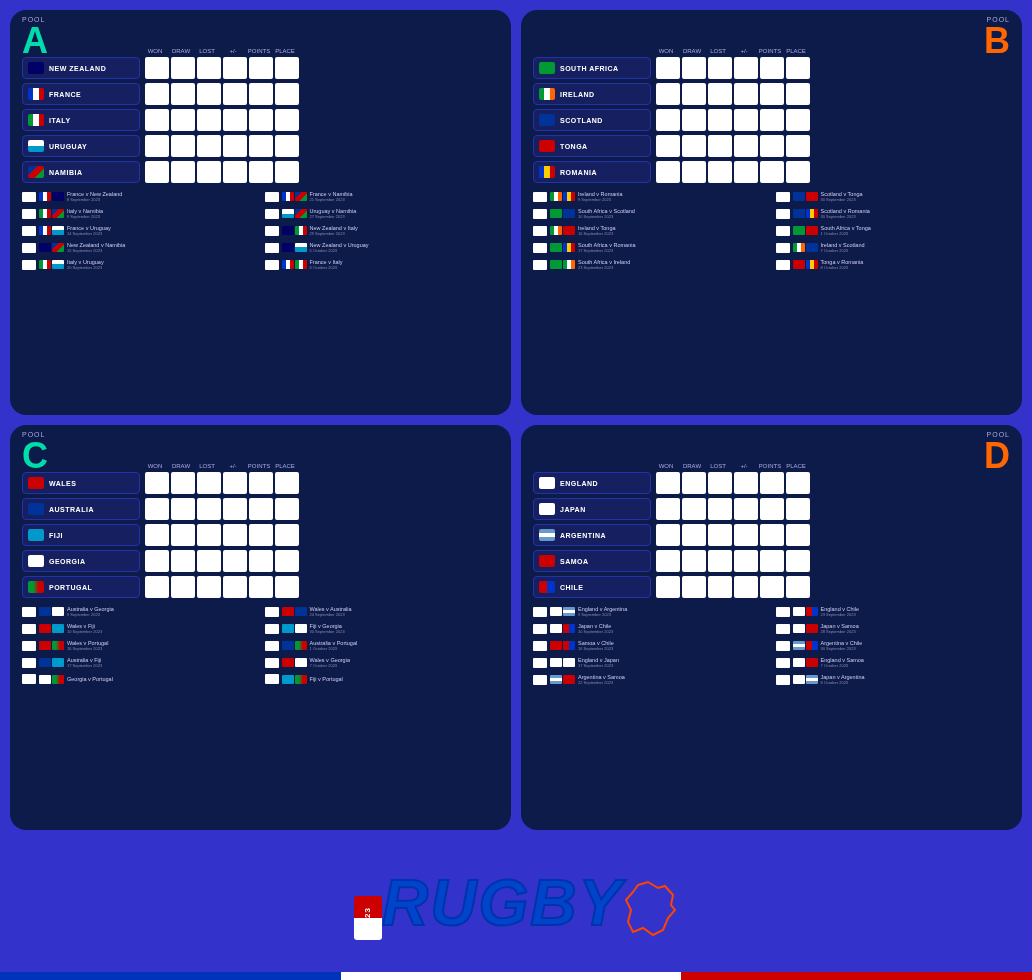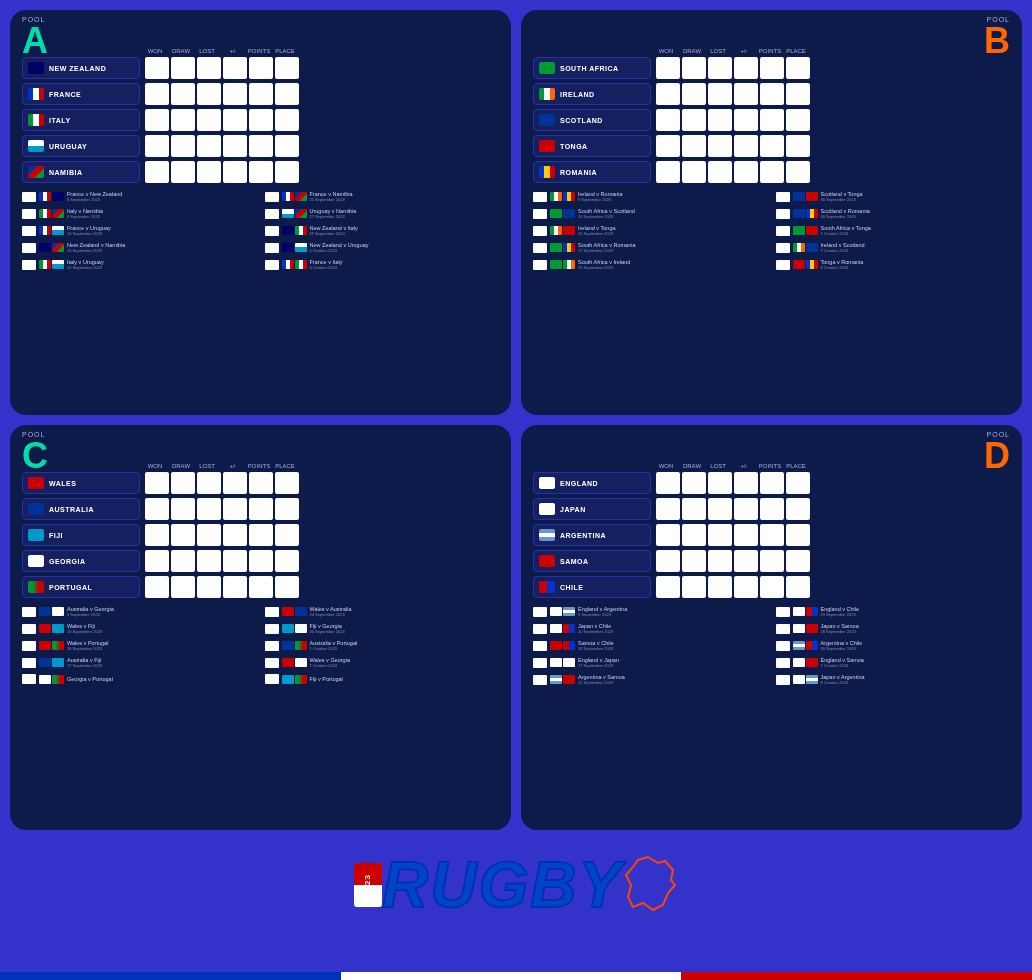--- a/index.html
+++ b/index.html
@@ -175,21 +175,21 @@
     }
 
     .match-subtext {
       font-size: 4px;
       color: #8888aa;
     }
 
     
     .branding {
       display: flex;
-      align-items: center;
+      align-items: flex-end;
       justify-content: center;
       height: 110px;
       gap: 0;
     }
 
     .year-box {
       background: linear-gradient(180deg, #cc0000 50%, #ffffff 50%);
       width: 28px;
       height: 44px;
       display: flex;

